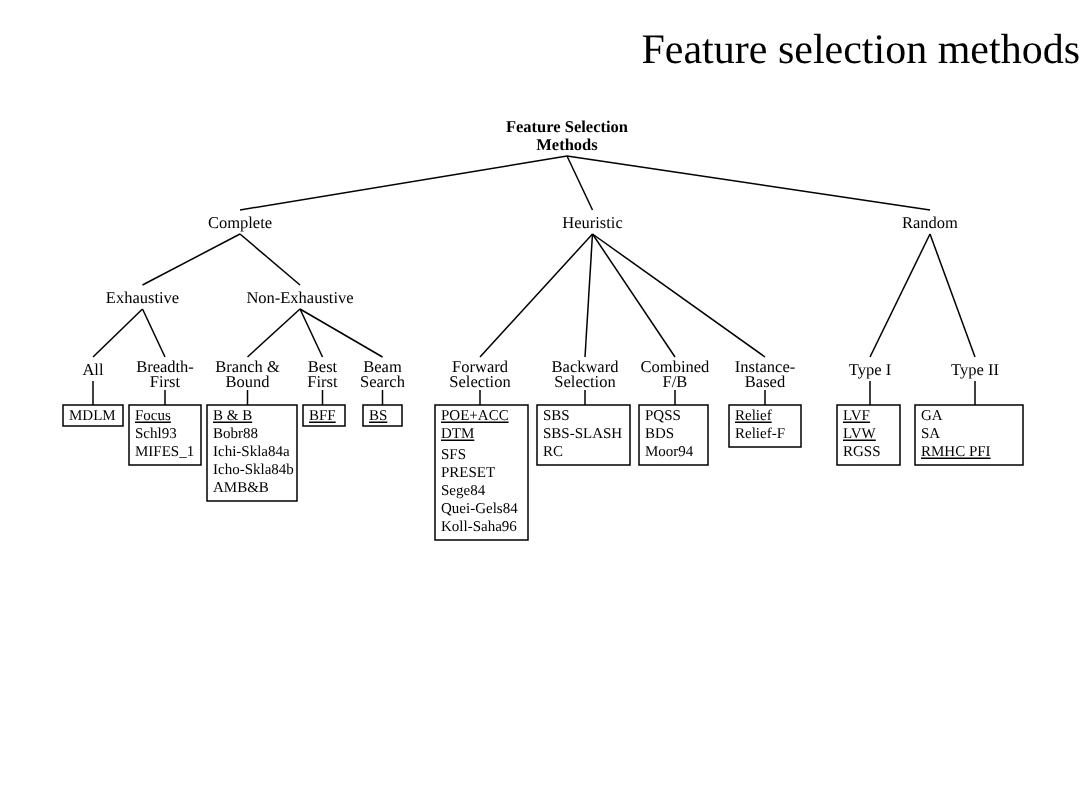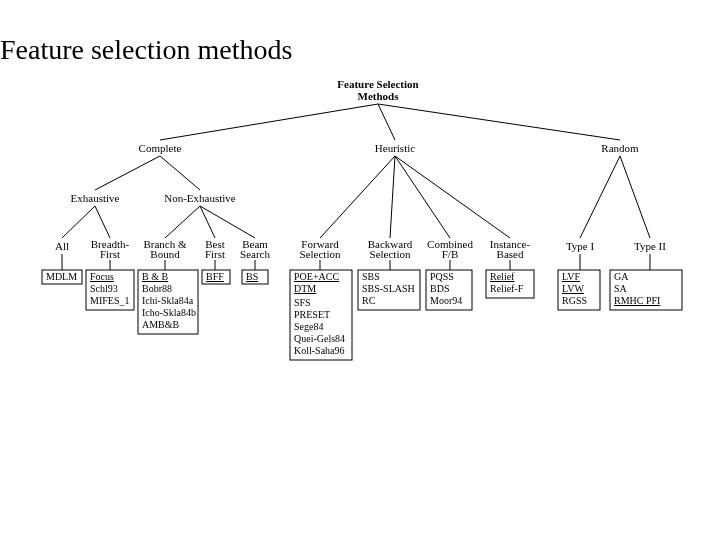--- a/index.html
+++ b/index.html
@@ -1,16 +1,16 @@
 <!DOCTYPE html>
 <html><head>
 <meta charset="utf-8">
 <style>
   html,body{margin:0;padding:0;width:720px;height:540px;background:#fff;font-family:"Times New Roman",serif;color:#000}
-  .title{font-size:28px;text-align:left;padding-top:34px}
+  .title{font-size:28px;text-align:right;padding-top:18px}
   svg{position:absolute;top:60px;left:0}
   .lab{font-family:"Times New Roman",serif;font-size:11px;text-anchor:middle}
   .lab-bold{font-weight:bold}
   .box{font-family:"Times New Roman",serif;font-size:10px}
   rect.leaf{fill:none;stroke:#000;stroke-width:1}
 </style>
 </head>
 <body>
 
 <div class="title">Feature selection methods</div>

